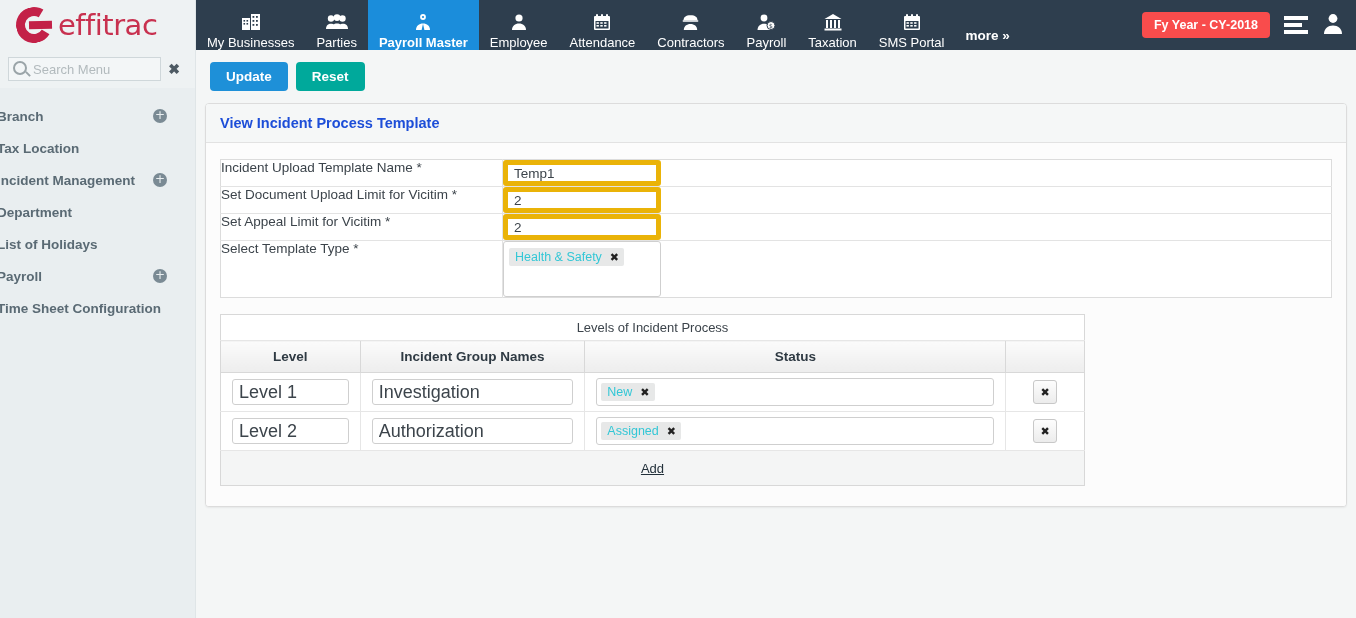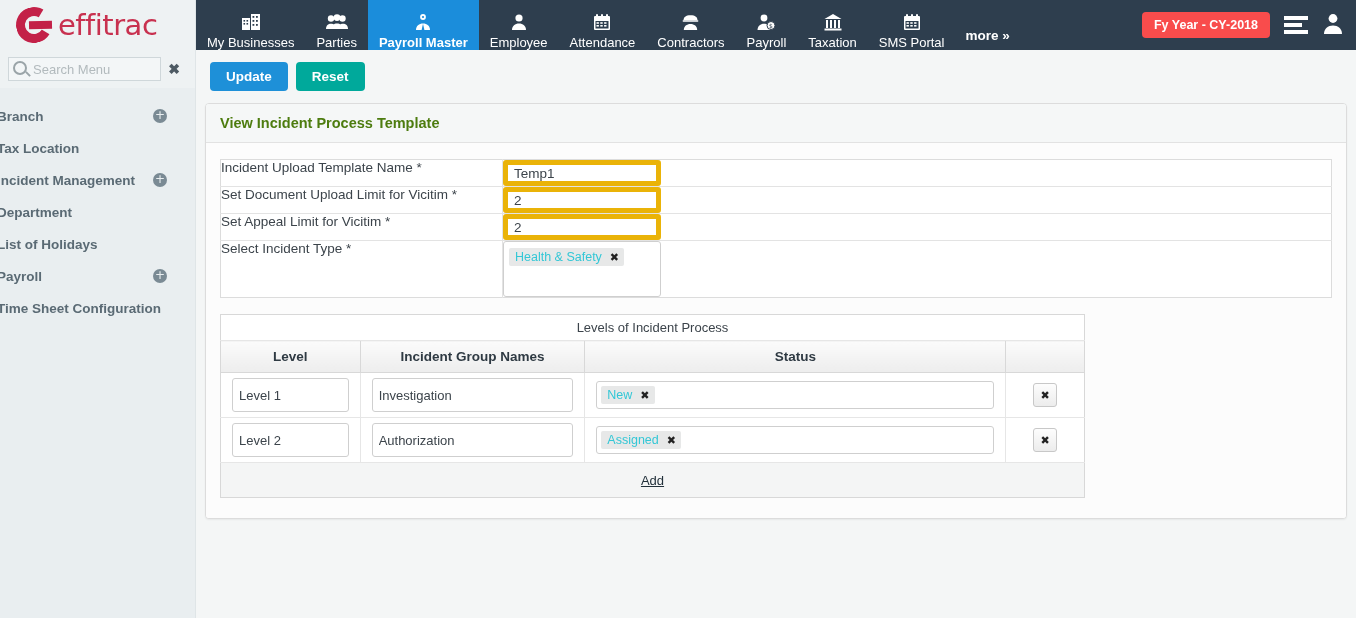--- a/index.html
+++ b/index.html
@@ -216,21 +216,21 @@
     border-radius: 4px;
     box-shadow: 0 1px 2px rgba(0,0,0,0.06);
     overflow: hidden;
   }
   #panel-head {
     background: #f5f7f7;
     border-bottom: 1px solid #e2e2e2;
     padding: 11px 14px;
     font-size: 14.5px;
     font-weight: bold;
-    color: #4d7c0f;
+    color: #1d4ed8;
   }
   #panel-body { padding: 16px 14px 20px 14px; background: #fcfcfc; }
 
   
   .form-table {
     width: 100%;
     border-collapse: collapse;
     border: 1px solid #dcdcdc;
     background: #ffffff;
   }
@@ -318,25 +318,25 @@
     vertical-align: middle;
     background: #ffffff;
   }
   .lv-table td:last-child { border-right: none; text-align: center; }
   .col-level  { width: 128px; }
   .col-group  { width: 206px; }
   .col-status { width: 386px; }
   .col-del    { width: 72px; }
   .lv-input {
     width: 100%;
-    height: 34px;
+    height: 26px;
     border: 1px solid #cfcfcf;
     border-radius: 3px;
     padding: 2px 6px;
-    font-size: 13px;
+    font-size: 18px;
     color: #3c444b;
     font-family: "Liberation Sans", sans-serif;
     background: #ffffff;
   }
   .status-cell {
     border: 1px solid #cfcfcf;
     border-radius: 3px;
     height: 28px;
     display: flex; align-items: center;
     padding: 0 4px;
@@ -594,21 +594,21 @@
             <input class="txt" type="text" value="2" style="">
           </td>
         </tr>
         <tr>
           <td class="f-label">Set Appeal Limit for Vicitim *</td>
           <td class="f-field">
             <input class="txt" type="text" value="2" style="">
           </td>
         </tr>
         <tr>
-          <td class="f-label">Select Incident Type *</td>
+          <td class="f-label">Select Template Type *</td>
           <td class="f-field">
             <div class="tagbox">
               <span class="chip">
                 <span>Health &amp; Safety</span>
                 <span class="x">✖</span>
               </span>
             </div>
           </td>
         </tr>
       </tbody>

